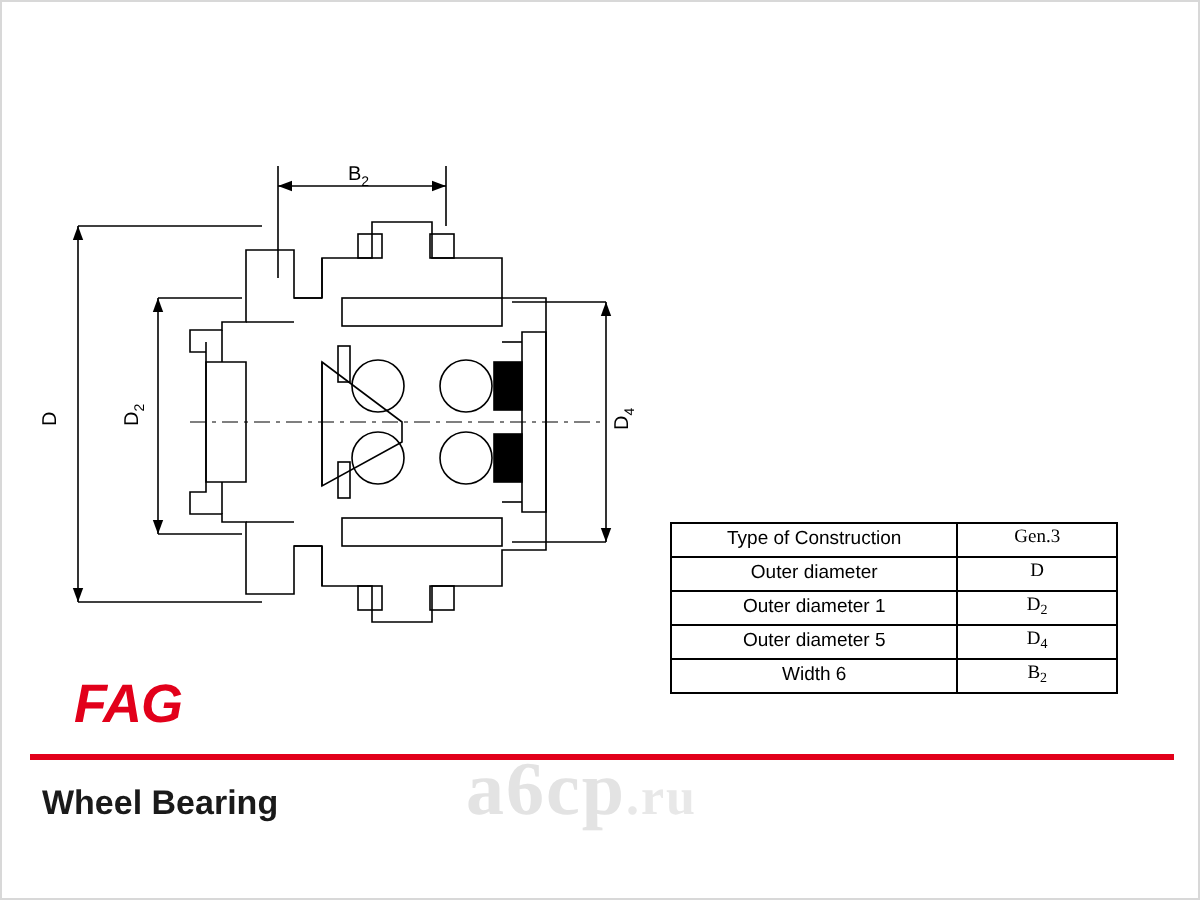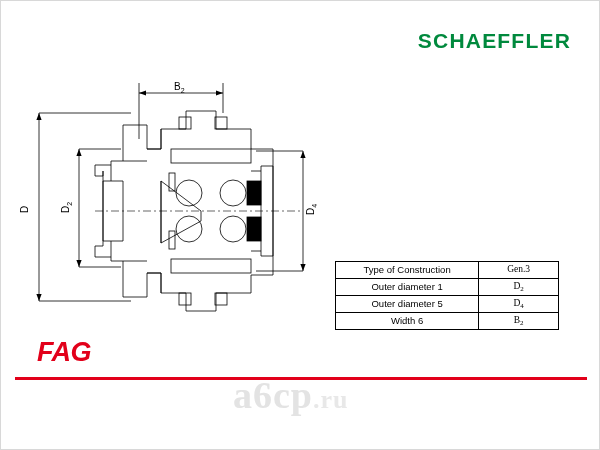--- a/index.html
+++ b/index.html
@@ -127,21 +127,20 @@
   }
   .dim-sub {
     font-size: 7px;
   }
 </style>
 </head>
 <body>
 
 <div id="page">
 
-  <div class="brand-schaeffler">SCHAEFFLER</div>
 
   <div class="drawing">
     <svg width="330" height="270" viewBox="0 0 330 270" xmlns="http://www.w3.org/2000/svg">
       <g stroke="#000" fill="none" stroke-width="0.8">
 
         <line x1="128" y1="22" x2="128" y2="78"></line>
         <line x1="212" y1="22" x2="212" y2="52"></line>
         <line x1="128" y1="32" x2="212" y2="32"></line>
         <path d="M128 32 l7 -2.6 v5.2 z" fill="#000" stroke="none"></path>
         <path d="M212 32 l-7 -2.6 v5.2 z" fill="#000" stroke="none"></path>
@@ -223,34 +222,39 @@
     </svg>
   </div>
 
   <table class="spec-table">
     <tbody>
       <tr>
         <td class="label">Type of Construction</td>
         <td class="value"><span>Gen.3</span><sub></sub></td>
       </tr>
       <tr>
+        <td class="label">Outer diameter</td>
+        <td class="value"><span>D</span><sub></sub></td>
+      </tr>
+      <tr>
         <td class="label">Outer diameter 1</td>
         <td class="value"><span>D</span><sub>2</sub></td>
       </tr>
       <tr>
         <td class="label">Outer diameter 5</td>
         <td class="value"><span>D</span><sub>4</sub></td>
       </tr>
       <tr>
         <td class="label">Width 6</td>
         <td class="value"><span>B</span><sub>2</sub></td>
       </tr>
     </tbody>
   </table>
 
   <div class="fag-logo">FAG</div>
 
   <div class="red-rule"></div>
 
   <div class="watermark"><span>a6cp</span><span class="ru">.ru</span></div>
 
+  <div class="footer-title">Wheel Bearing</div>
 
 </div>
 
 </body></html>

